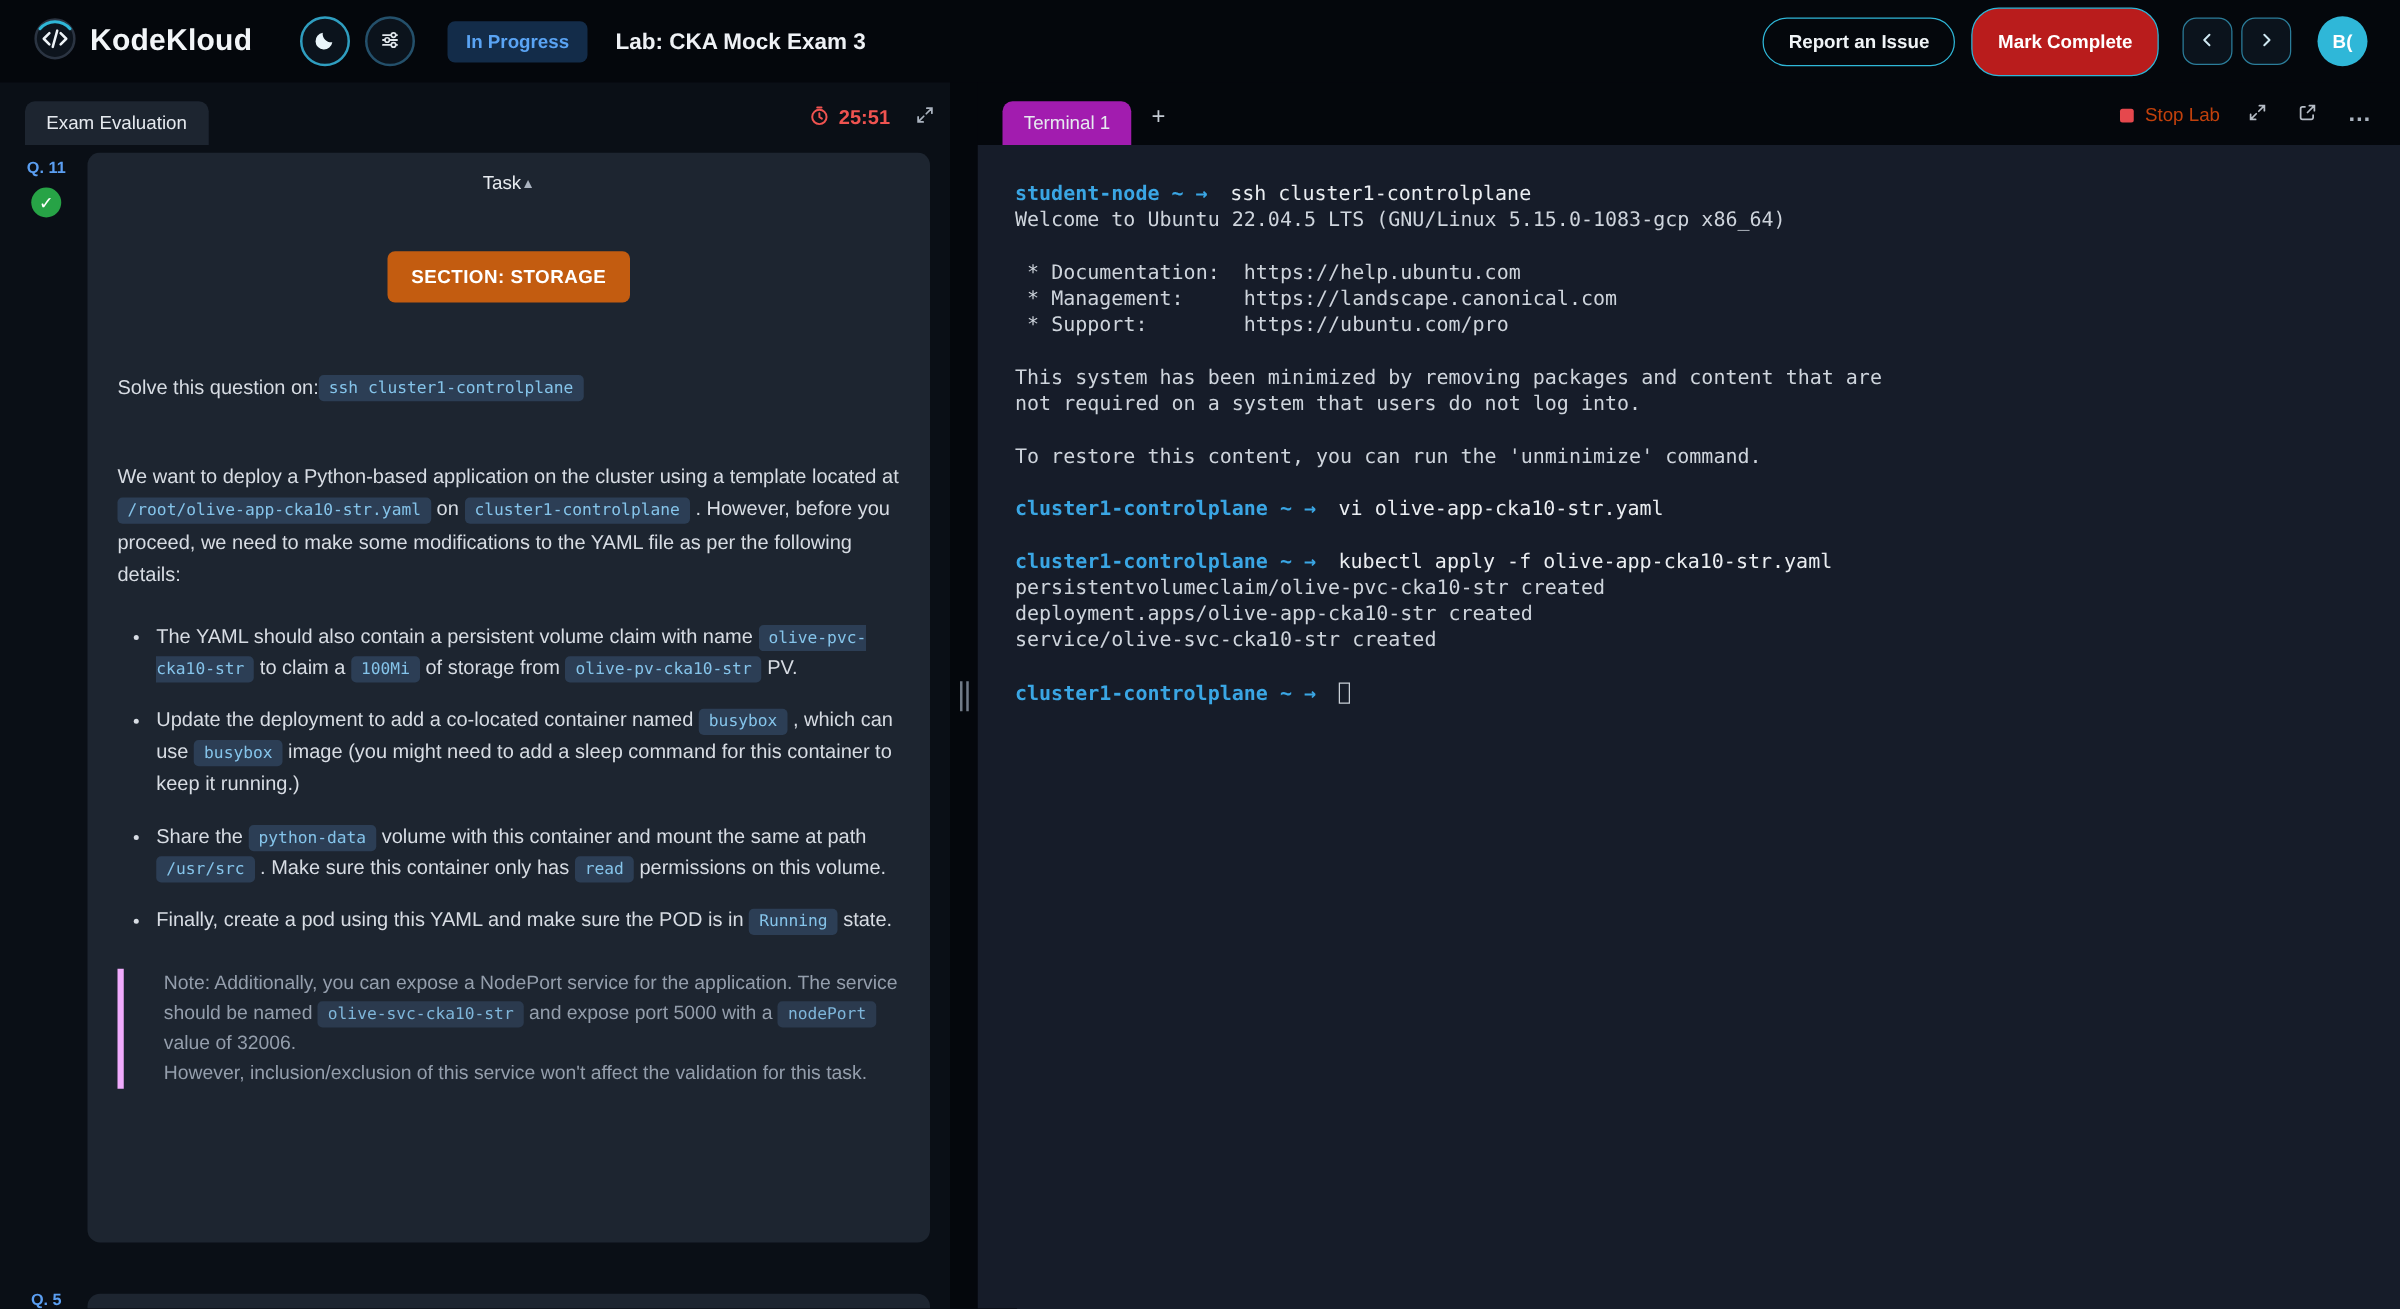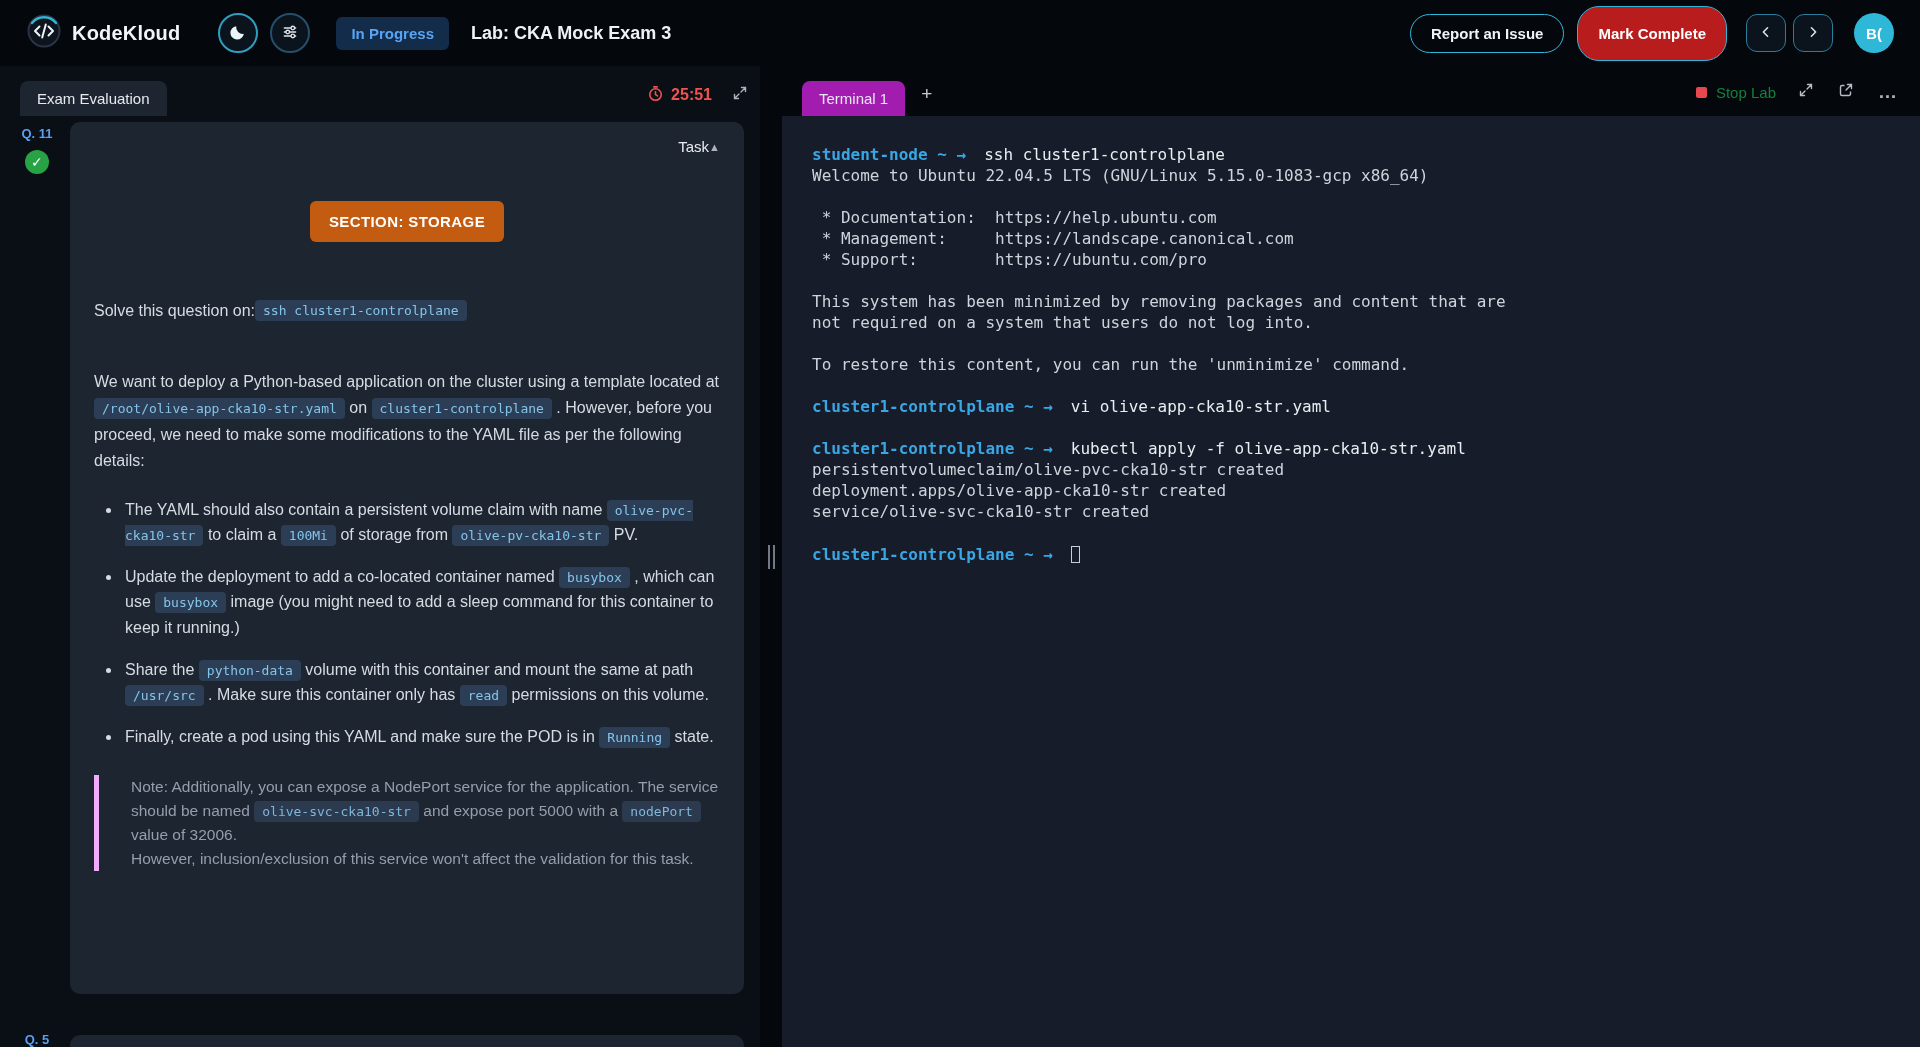--- a/index.html
+++ b/index.html
@@ -9,21 +9,21 @@
     font-family:"Liberation Sans", sans-serif;
     color:#d6dbe2;
   }
   button { font-family:inherit; }
 
   
   .topbar { height:66px; display:flex; align-items:center; justify-content:space-between;
             padding:0 26px; background:#04070c; }
   .topbar-left { display:flex; align-items:center; }
   .brand { display:flex; align-items:center; gap:10px; margin-right:38px; cursor:pointer; }
-  .brand-name { font-size:20px; font-weight:700; color:#f2f5f8; letter-spacing:.2px; }
+  .brand-name { font-size:24px; font-weight:700; color:#f2f5f8; letter-spacing:.2px; }
   .round-btn { width:40px; height:40px; border-radius:50%; background:#0b131c;
                border:2px solid #2f9ec0; display:flex; align-items:center; justify-content:center;
                cursor:pointer; margin-right:12px; }
   .round-btn.filter { border-color:#24506b; }
   .status-badge { margin-left:14px; background:#132c49; color:#5aa4f4; font-size:15px;
                   font-weight:600; padding:8px 15px; border-radius:6px; }
   .lab-title { margin-left:22px; font-size:18px; font-weight:600; color:#eef1f5; }
   .topbar-right { display:flex; align-items:center; gap:13px; }
   .btn-outline { background:transparent; border:1.5px solid #2fb7d8; color:#f0f4f7;
                  font-size:15px; font-weight:600; padding:10px 20px; border-radius:22px; cursor:pointer; }
@@ -53,21 +53,21 @@
               align-items:center; padding:2px; font-size:16px; }
   .left-body { flex:1; display:flex; overflow:hidden; padding-top:6px; }
   .q-rail { width:46px; display:flex; flex-direction:column; align-items:center;
             justify-content:space-between; padding:4px 0 0; flex-shrink:0; }
   .q-top { display:flex; flex-direction:column; align-items:center; gap:9px; }
   .q-label { color:#5b9ff2; font-size:13px; font-weight:600; cursor:pointer; white-space:nowrap; }
   .q-check { width:24px; height:24px; border-radius:50%; background:#27a346; color:#fff;
              font-size:14px; display:flex; align-items:center; justify-content:center; cursor:pointer; }
   .task-area { flex:1; display:flex; flex-direction:column; padding:0 16px 0 10px; overflow:hidden; }
   .task-card { background:#1d2530; border-radius:10px; padding:16px 24px 26px; min-height:872px; }
-  .task-head { display:flex; justify-content:flex-end; align-items:center;
+  .task-head { display:flex; justify-content:center; align-items:center;
                color:#e8ecf0; font-size:15px; }
   .collapse-btn { background:none; border:none; color:#aab3bf; font-size:11px; cursor:pointer; }
   .section-pill { margin:46px auto 0; width:fit-content; background:#c35c10; color:#fff;
                   font-weight:700; font-size:15px; letter-spacing:.4px; padding:12px 19px;
                   border-radius:6px; }
   .solve-line { margin-top:58px; color:#d7dce3; font-size:16px; display:flex;
                 align-items:center; gap:0; }
   .chip { background:#2c3e55; color:#85c4ea; font-family:"DejaVu Sans Mono", monospace;
           font-size:13px; padding:3px 8px; border-radius:4px; }
   .task-intro { margin:48px 0 0; color:#d7dce3; font-size:16px; line-height:1.65; }
@@ -85,21 +85,21 @@
   .grip { width:7px; height:24px; border-left:2px solid #707a86; border-right:2px solid #707a86; }
 
   
   .right-panel { flex:1; display:flex; flex-direction:column; background:#04070c; overflow:hidden; }
   .term-tabbar { height:50px; display:flex; align-items:flex-end; padding:0 20px; flex-shrink:0; }
   .term-tab { background:#a21caf; }
   .add-tab { margin:0 0 9px 14px; font-size:19px; color:#c3cad2; }
   .term-tools { margin-left:auto; display:flex; align-items:center; gap:20px;
                 padding-bottom:11px; color:#b6bdc6; }
   .stop-btn { display:flex; align-items:center; gap:9px; background:none; border:none;
-              color:#15803d; font-size:15px; cursor:pointer; }
+              color:#c2410c; font-size:15px; cursor:pointer; }
   .stop-square { width:11px; height:11px; background:#e5484d; border-radius:2px; display:inline-block; }
   .more-btn { font-size:19px; letter-spacing:1px; font-weight:700; }
   .terminal { flex:1; background:#161c29; padding:28px 30px; overflow:hidden; cursor:text;
               font-family:"DejaVu Sans Mono", monospace; font-size:16px; line-height:21px;
               color:#ced4dc; }
   .tline { white-space:pre-wrap; min-height:21px; }
   .prompt { color:#3aa6e4; font-weight:700; }
   .cmd { color:#eaedf1; margin-left:18px; }
   .cursor { display:inline-block; width:9px; height:17px; border:1.5px solid #c9cfd7;
             margin-left:18px; transform:translateY(3px); }

